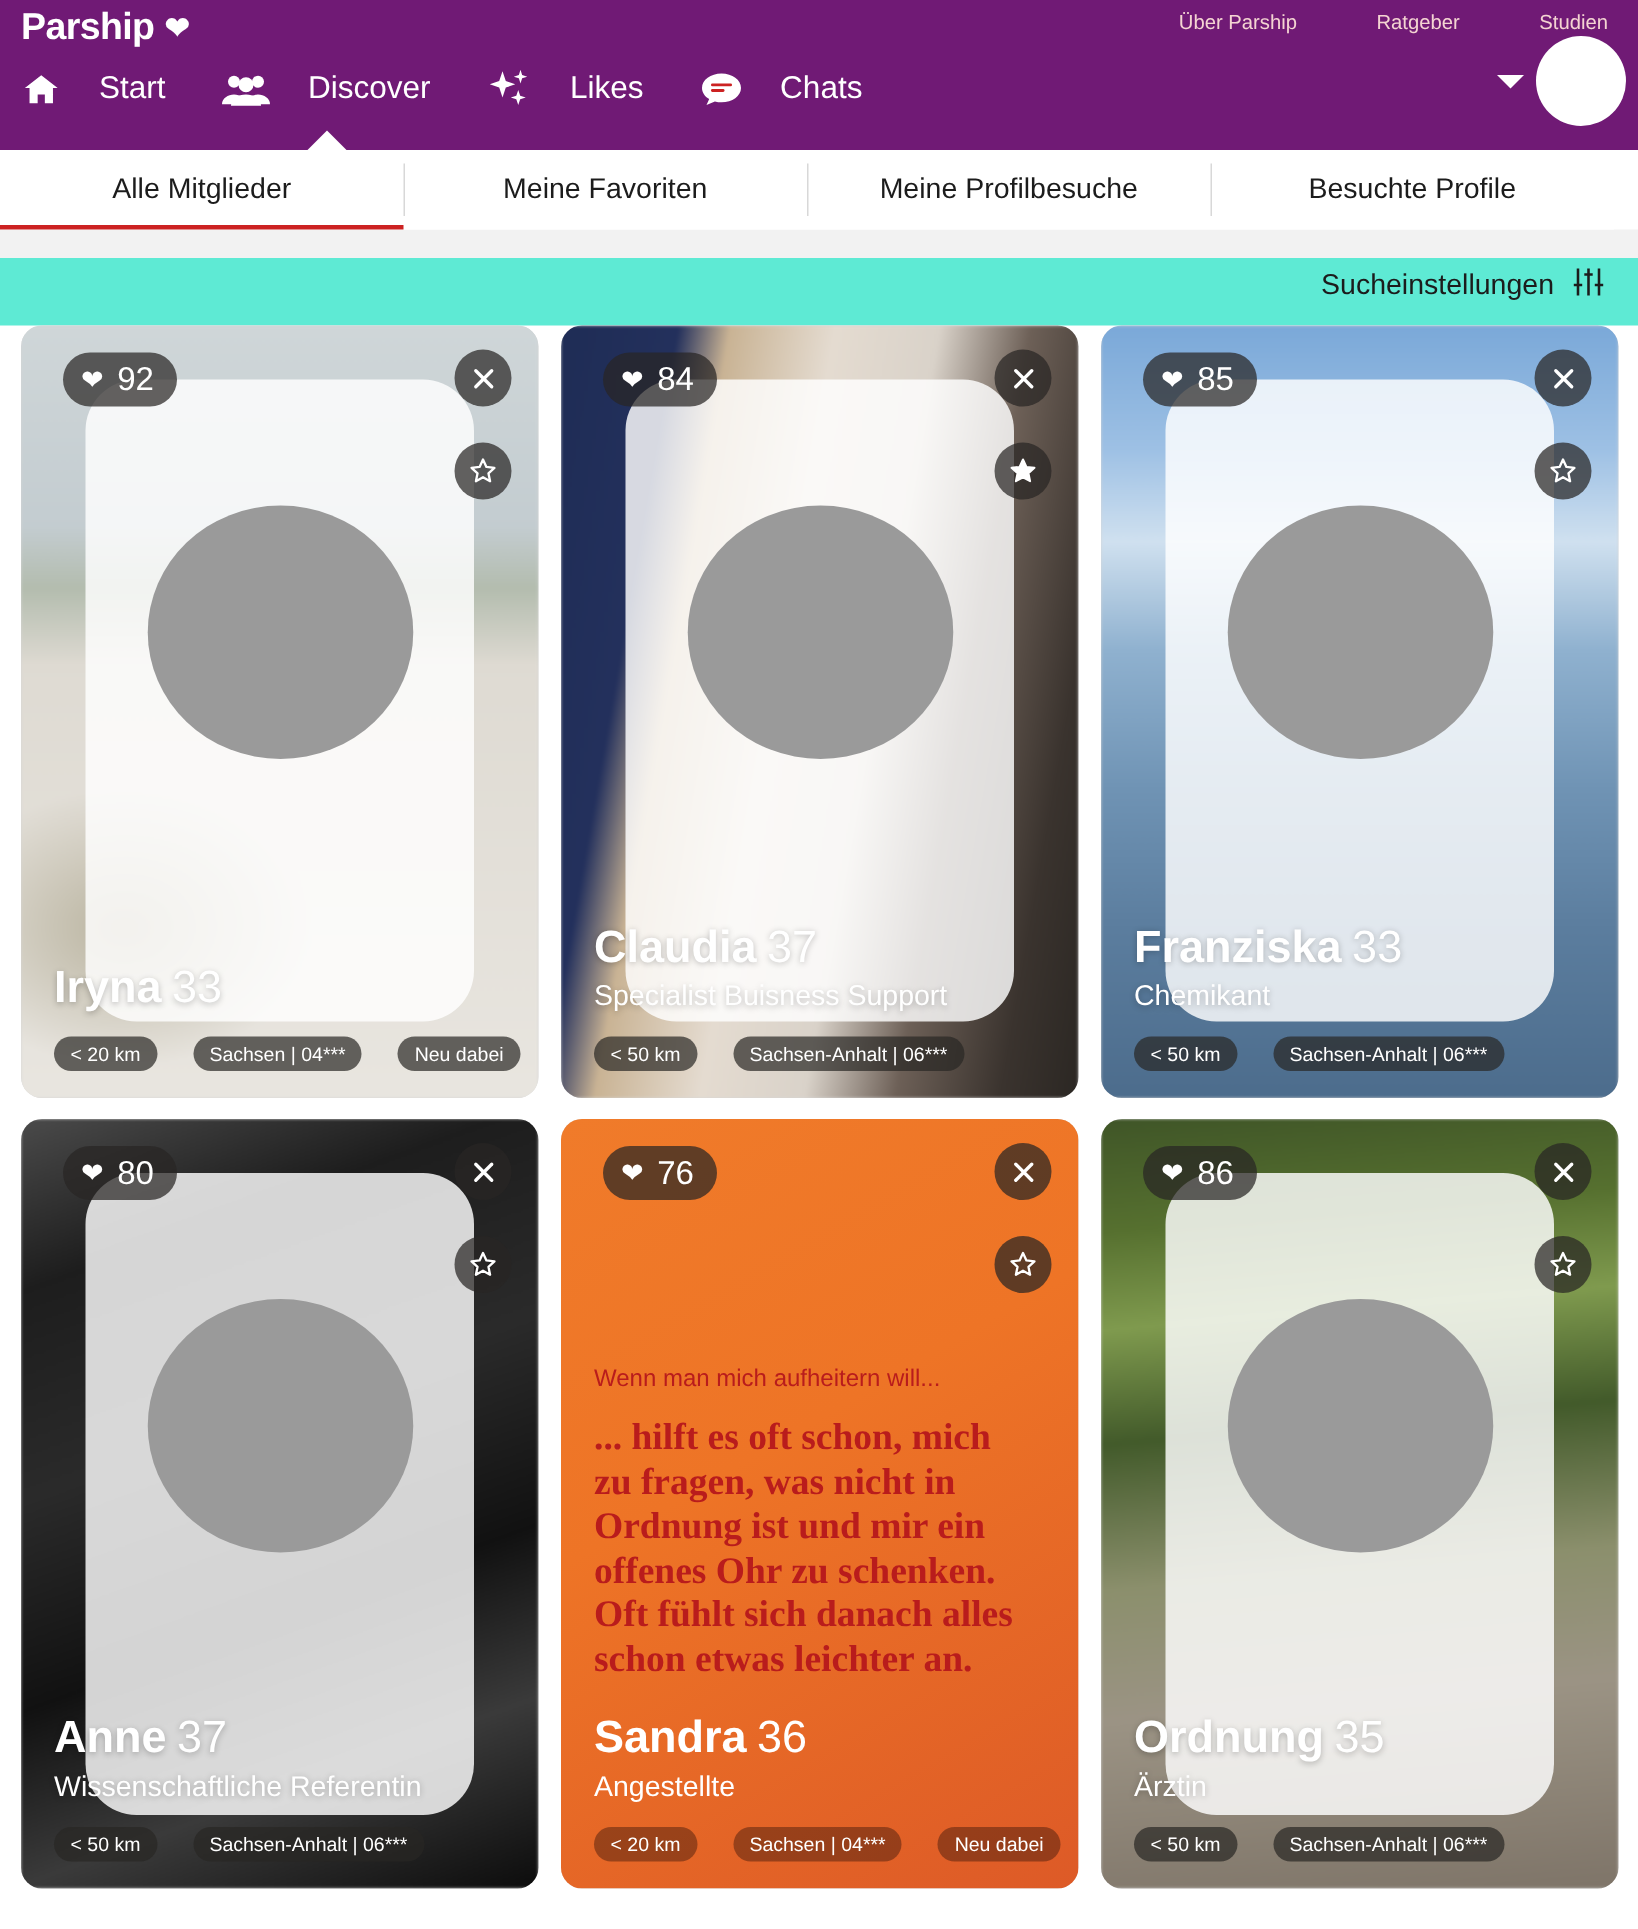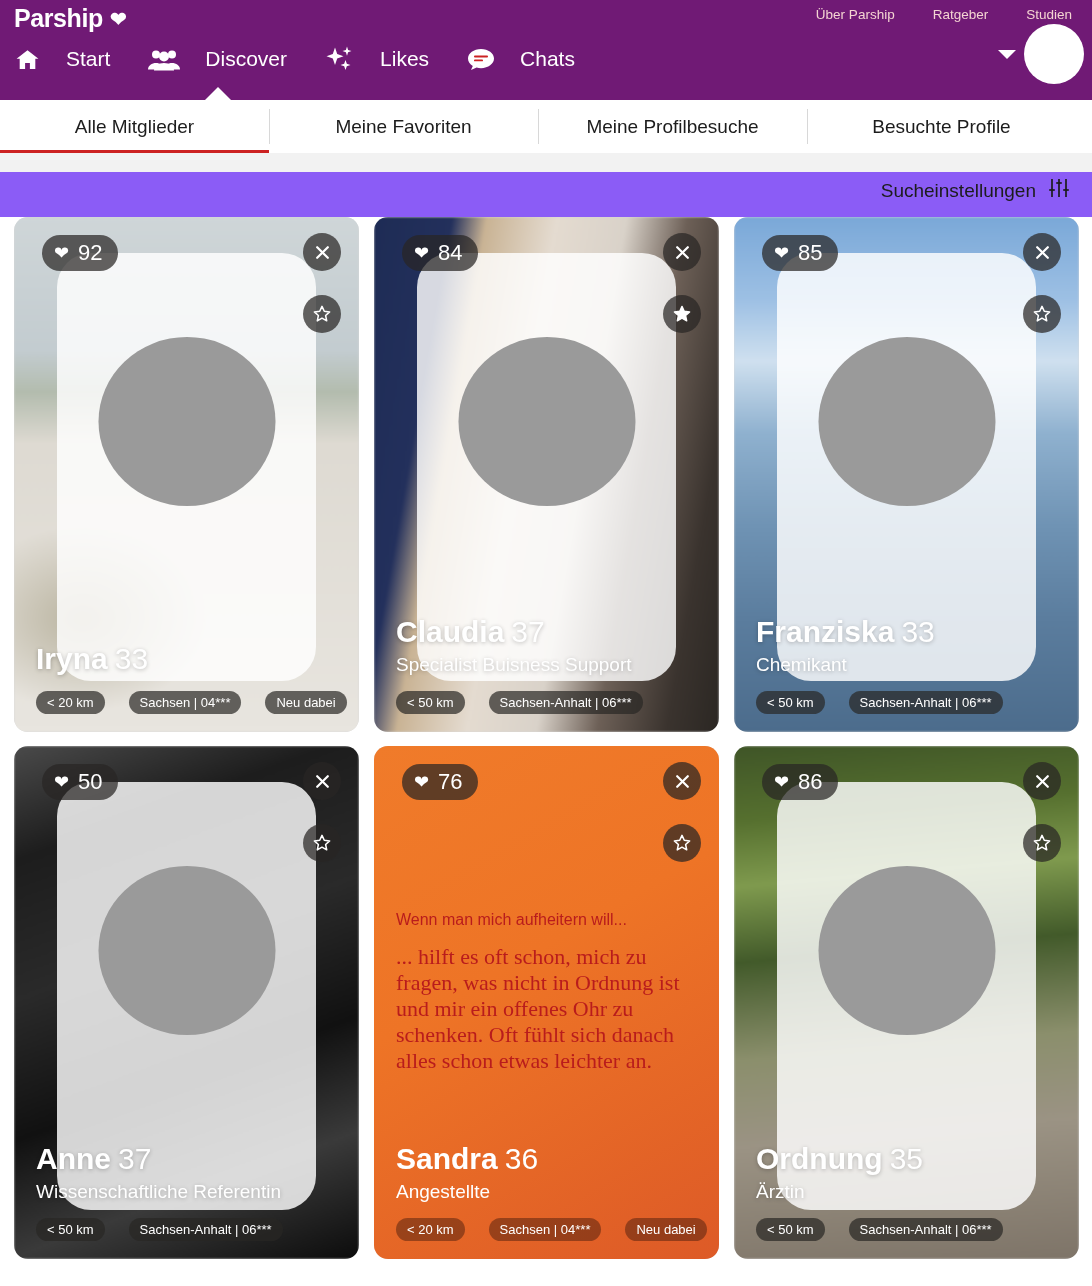--- a/index.html
+++ b/index.html
@@ -30,21 +30,21 @@
     align-items: center;
     gap: 7px;
   }
   .brand .heart-glyph { font-size: 20px; line-height: 1; }
 
   .top-links {
     position: absolute;
     right: 20px;
     top: 7px;
     display: flex;
-    gap: 38px;
+    gap: 53px;
     font-size: 13.5px;
     color: #f4d4d2;
   }
   .top-links span { white-space: nowrap; }
 
   .mainnav {
     position: absolute;
     left: 14px;
     top: 46px;
     display: flex;
@@ -127,21 +127,21 @@
     width: 1092px;
     height: 19px;
     background: #f2f2f2;
   }
 
   
   .settings-row {
     position: relative;
     width: 1092px;
     height: 45px;
-    background: #8b5cf6;
+    background: #5eead4;
   }
   .settings-btn {
     position: absolute;
     right: 22px;
     top: 5px;
     display: flex;
     align-items: center;
     gap: 12px;
     font-size: 19px;
     color: #1c1c1c;
@@ -297,22 +297,22 @@
     top: 165px;
     z-index: 5;
     color: #b91c1c;
   }
   .quote-q {
     font-size: 16px;
     margin-bottom: 15px;
   }
   .quote-a {
     font-family: "Liberation Serif", serif;
-    font-weight: normal;
-    font-size: 22px;
+    font-weight: bold;
+    font-size: 25px;
     line-height: 1.18;
   }
   .info.on-quote { text-shadow: none; }
   .info.on-quote .tag { background: rgba(60,22,10,0.45); }
 </style>
 </head>
 <body>
 
 <div class="header">
   <div class="brand">
@@ -510,21 +510,21 @@
     </div>
   </div>
 
   <div class="card short">
     <div class="photo photo-anne"></div>
     <div class="mask-sheet">
       <div class="mask-blob"></div>
     </div>
     <div class="score">
       <span class="heart-glyph">❤</span>
-      <span>50</span>
+      <span>80</span>
     </div>
     <div class="circ close">
       <svg width="17" height="17" viewBox="0 0 16 16" stroke="#fff" stroke-width="2.1" stroke-linecap="round">
           <line x1="3" y1="3" x2="13" y2="13"></line>
           <line x1="13" y1="3" x2="3" y2="13"></line>
         </svg>
     </div>
     <div class="circ fav">
       <svg width="20" height="20" viewBox="0 0 22 22" stroke="#fff" stroke-width="1.7" fill="none" stroke-linejoin="round">
           <path d="M11 2.6 13.5 8l5.9.7-4.4 4 1.2 5.8L11 15.6 5.8 18.5 7 12.7 2.6 8.7 8.5 8z"></path>

